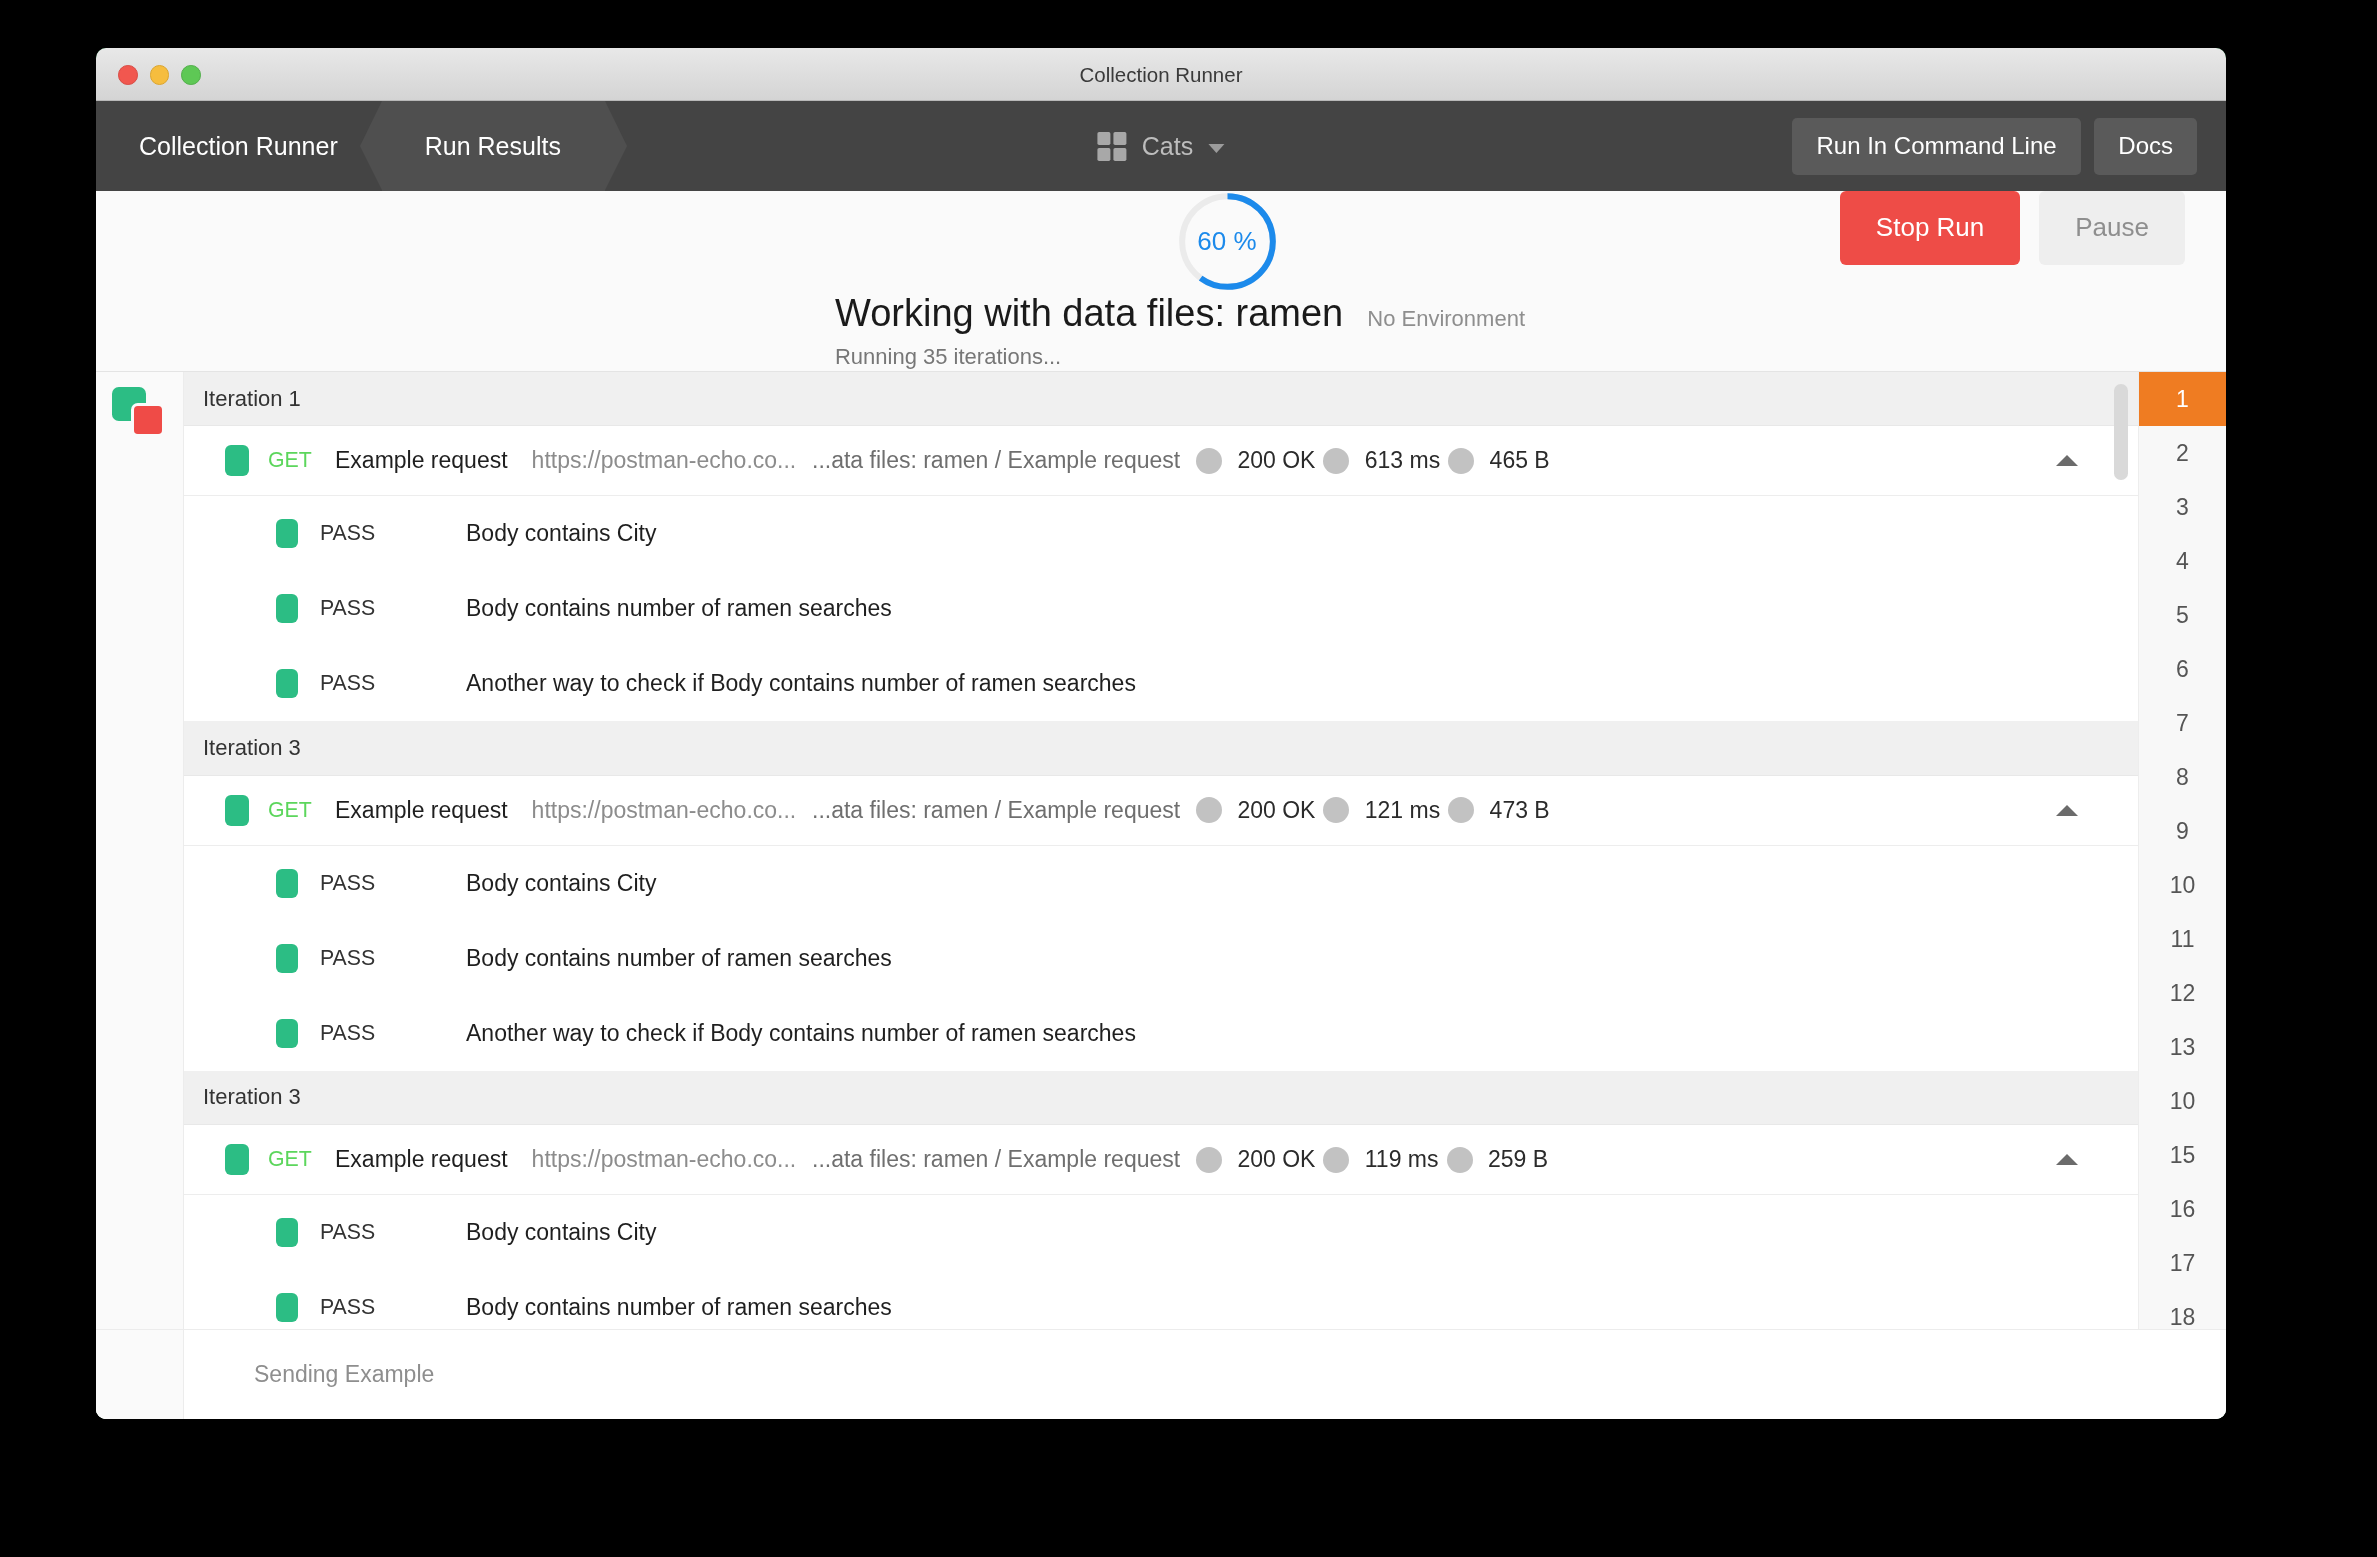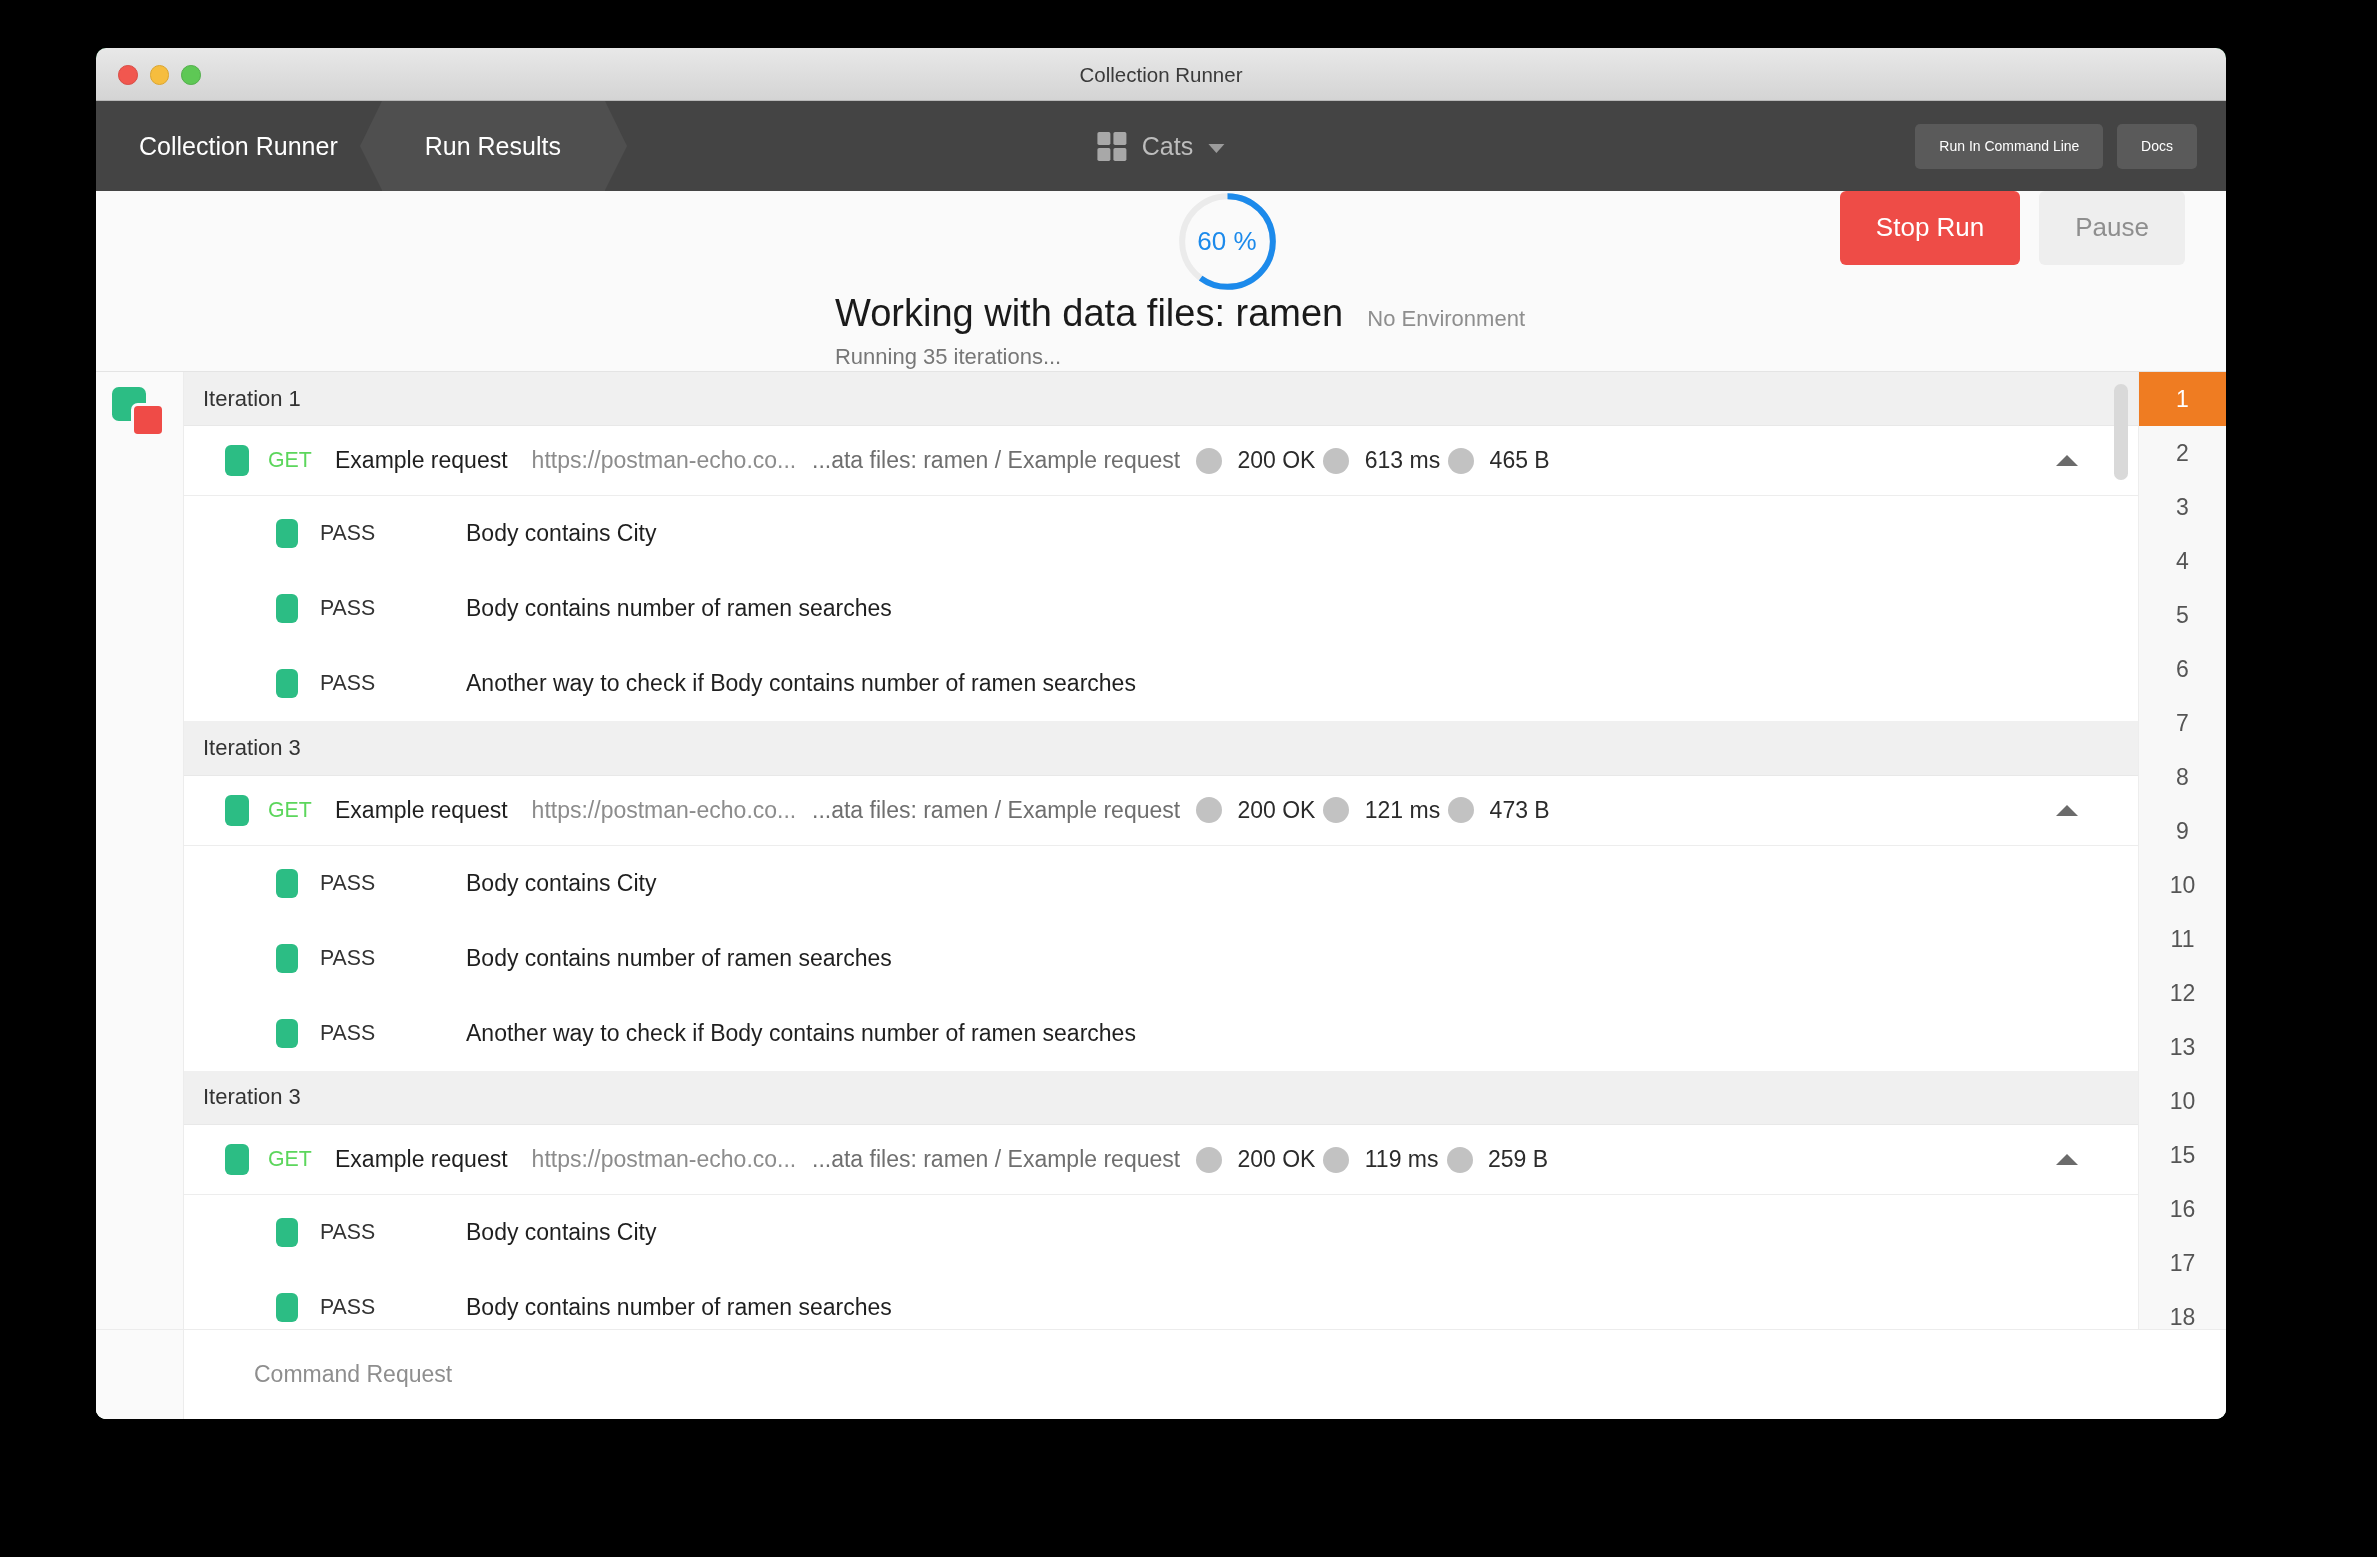--- a/index.html
+++ b/index.html
@@ -91,21 +91,21 @@
     border-top: 9.4px solid #9b9b9b;
     margin-top: 4.3px;
   }
   #topnav-right {
     position: absolute; right: 29px;
     display: flex; gap: 13.7px; align-items: center;
   }
   .nav-btn {
     background: #5a5a5a;
     color: #ffffff;
-    font-size: 14px;
+    font-size: 24px;
     border: none;
     border-radius: 5.1px;
     padding: 14.5px 24px;
     cursor: pointer;
     font-family: "Liberation Sans", sans-serif;
     white-space: nowrap;
   }
 
   
   #summary {
@@ -471,17 +471,17 @@
         <div class="iter-item">15</div>
         <div class="iter-item">16</div>
         <div class="iter-item">17</div>
         <div class="iter-item">18</div>
         <div class="iter-item">19</div>
       </div>
   </div>
 
   <div id="footer">
     <div id="footer-spacer"></div>
-    <div id="footer-text">Command Request</div>
+    <div id="footer-text">Sending Example</div>
   </div>
 
 </div>
 
 
 </body></html>

